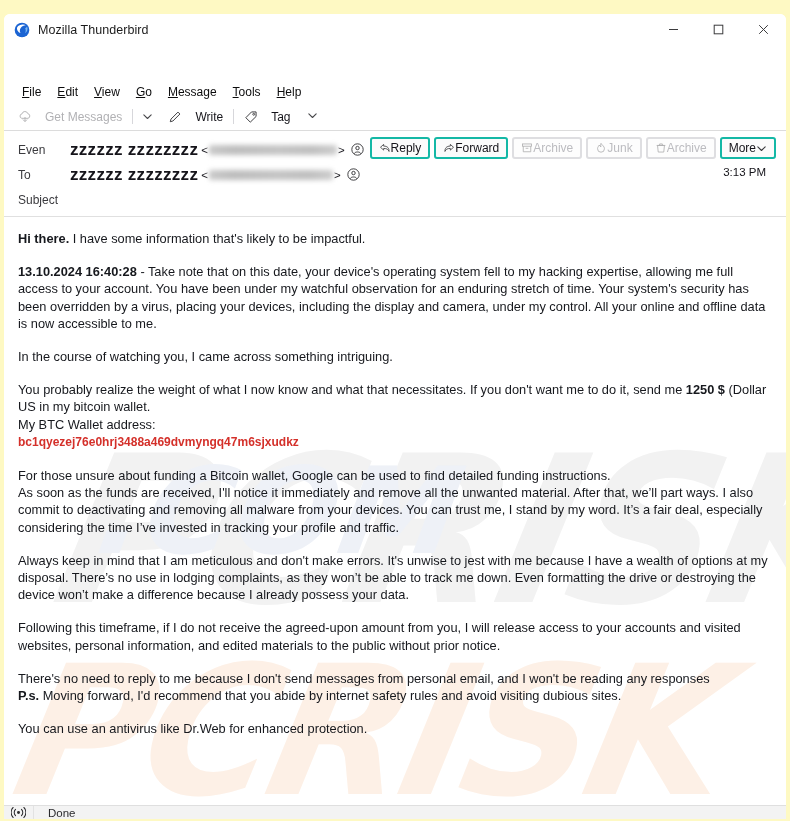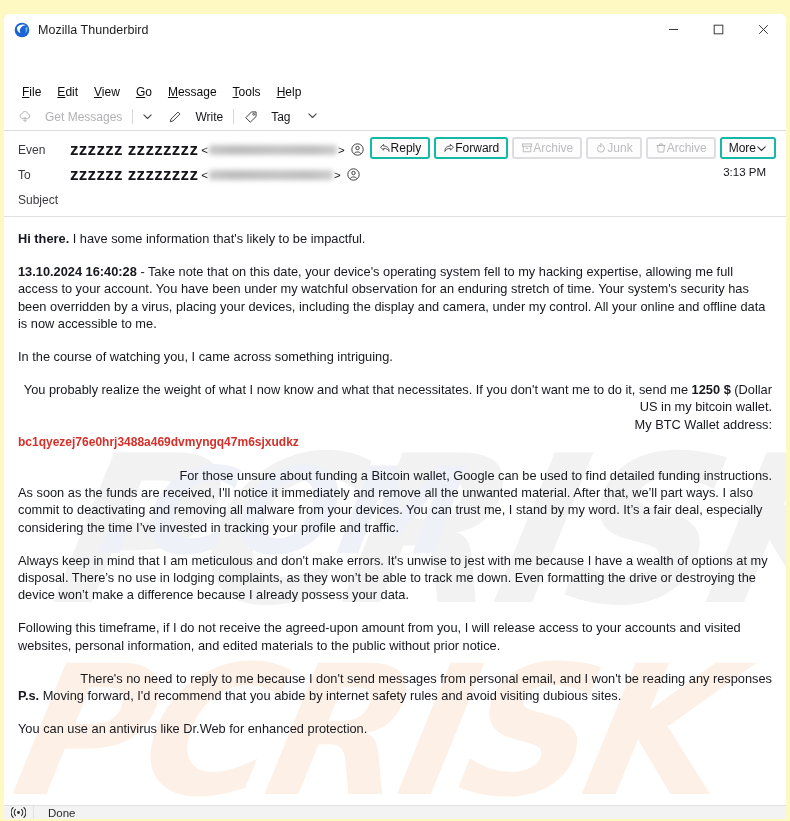--- a/index.html
+++ b/index.html
@@ -250,21 +250,21 @@
   }
   .body-content {
     position: relative;
     z-index: 1;
     font-family: "Liberation Sans", sans-serif;
     font-size: 12.8px;
     line-height: 17.2px;
     color: #16181d;
   }
   .body-content p { margin: 0 0 16px 0; }
-  .body-content p.tight { margin-bottom: 0; text-align: right; }
+  .body-content p.tight { margin-bottom: 0; }
   .b { font-weight: bold; }
   .btc {
     color: #d4302a;
     font-weight: bold;
     font-size: 12px;
   }
 
   
   .statusbar {
     flex: 0 0 auto;

